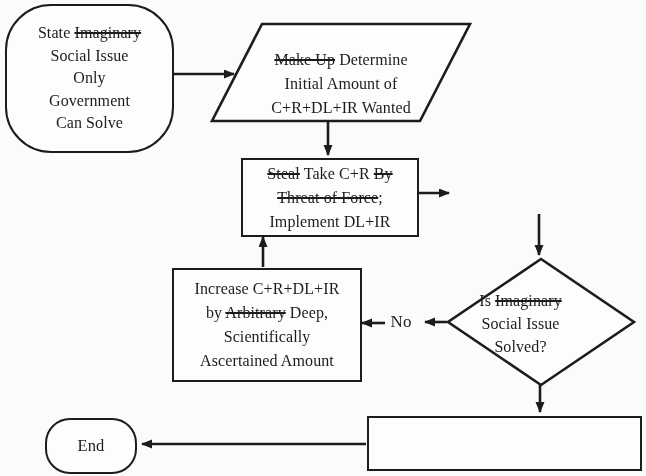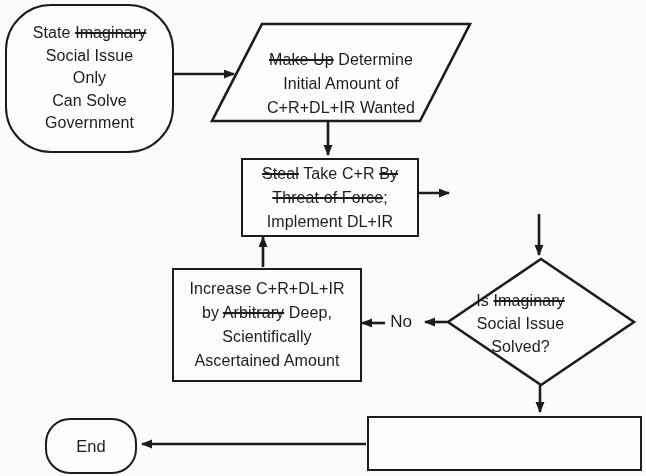--- a/index.html
+++ b/index.html
@@ -1,20 +1,20 @@
 <!DOCTYPE html>
 <html style="--ink: #1c1c1c; --bg: #fbfbfa;"><head>
 <meta charset="utf-8">
 <style>
   :root { --ink:#1c1c1c; --bg:#fbfbfa; }
   html,body { margin:0; padding:0; background:var(--bg); }
   .canvas {
     position:relative; width:646px; height:476px; overflow:hidden;
     background:var(--bg);
-    font-family:Liberation Sans, sans-serif;
+    font-family:Liberation Serif, serif;
     color:var(--ink);
   }
   svg.layer { position:absolute; left:0; top:0; }
   .shape-stroke { fill:#fdfdfc; stroke:var(--ink); stroke-width:2.6; }
   .conn { stroke:var(--ink); stroke-width:2.6; fill:none; }
   .arrowhead-fill { fill:var(--ink); }
 
   .node, .shape-text {
     position:absolute; display:flex; flex-direction:column;
     align-items:center; justify-content:center; text-align:center;
@@ -63,22 +63,22 @@
     <line class="conn" x1="385" y1="323" x2="362" y2="323" marker-end="url(#ah)"></line>
     <line class="conn" x1="263" y1="267" x2="263" y2="237" marker-end="url(#ah)"></line>
     <line class="conn" x1="540" y1="385" x2="540" y2="412" marker-end="url(#ah)"></line>
     <line class="conn" x1="366" y1="444" x2="142" y2="444" marker-end="url(#ah)"></line>
   </svg>
 
   <div class="node stadium n-start">
       <div class="tline"><span>State </span><span class="strike">Imaginary</span></div>
       <div class="tline"><span>Social Issue</span></div>
       <div class="tline"><span>Only</span></div>
+      <div class="tline"><span>Government</span></div>
       <div class="tline"><span>Can Solve</span></div>
-      <div class="tline"><span>Government</span></div>
     </div>
 
   <div class="node rect n-take">
       <div class="tline"><span class="strike">Steal</span><span> Take C+R </span><span class="strike">By</span></div>
       <div class="tline"><span class="strike">Threat of Force</span><span>;</span></div>
       <div class="tline"><span>Implement DL+IR</span></div>
     </div>
 
 
   <div class="node rect n-increase">

